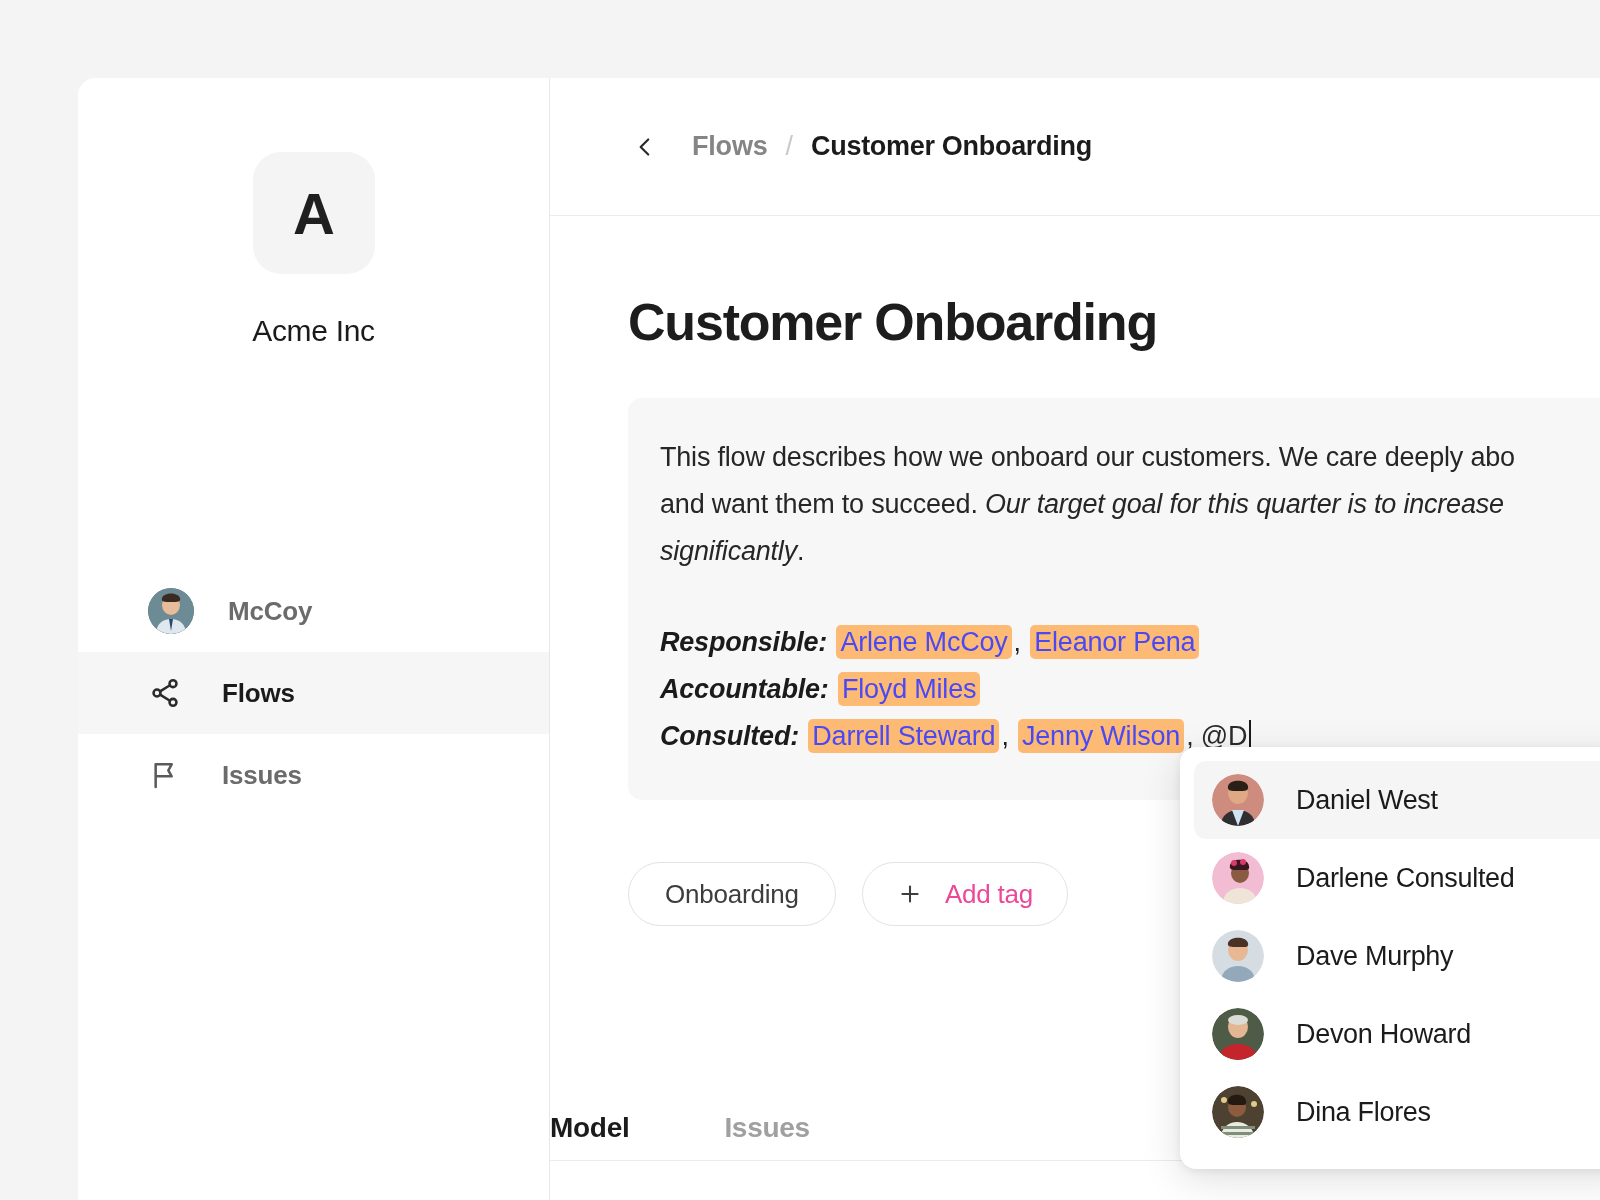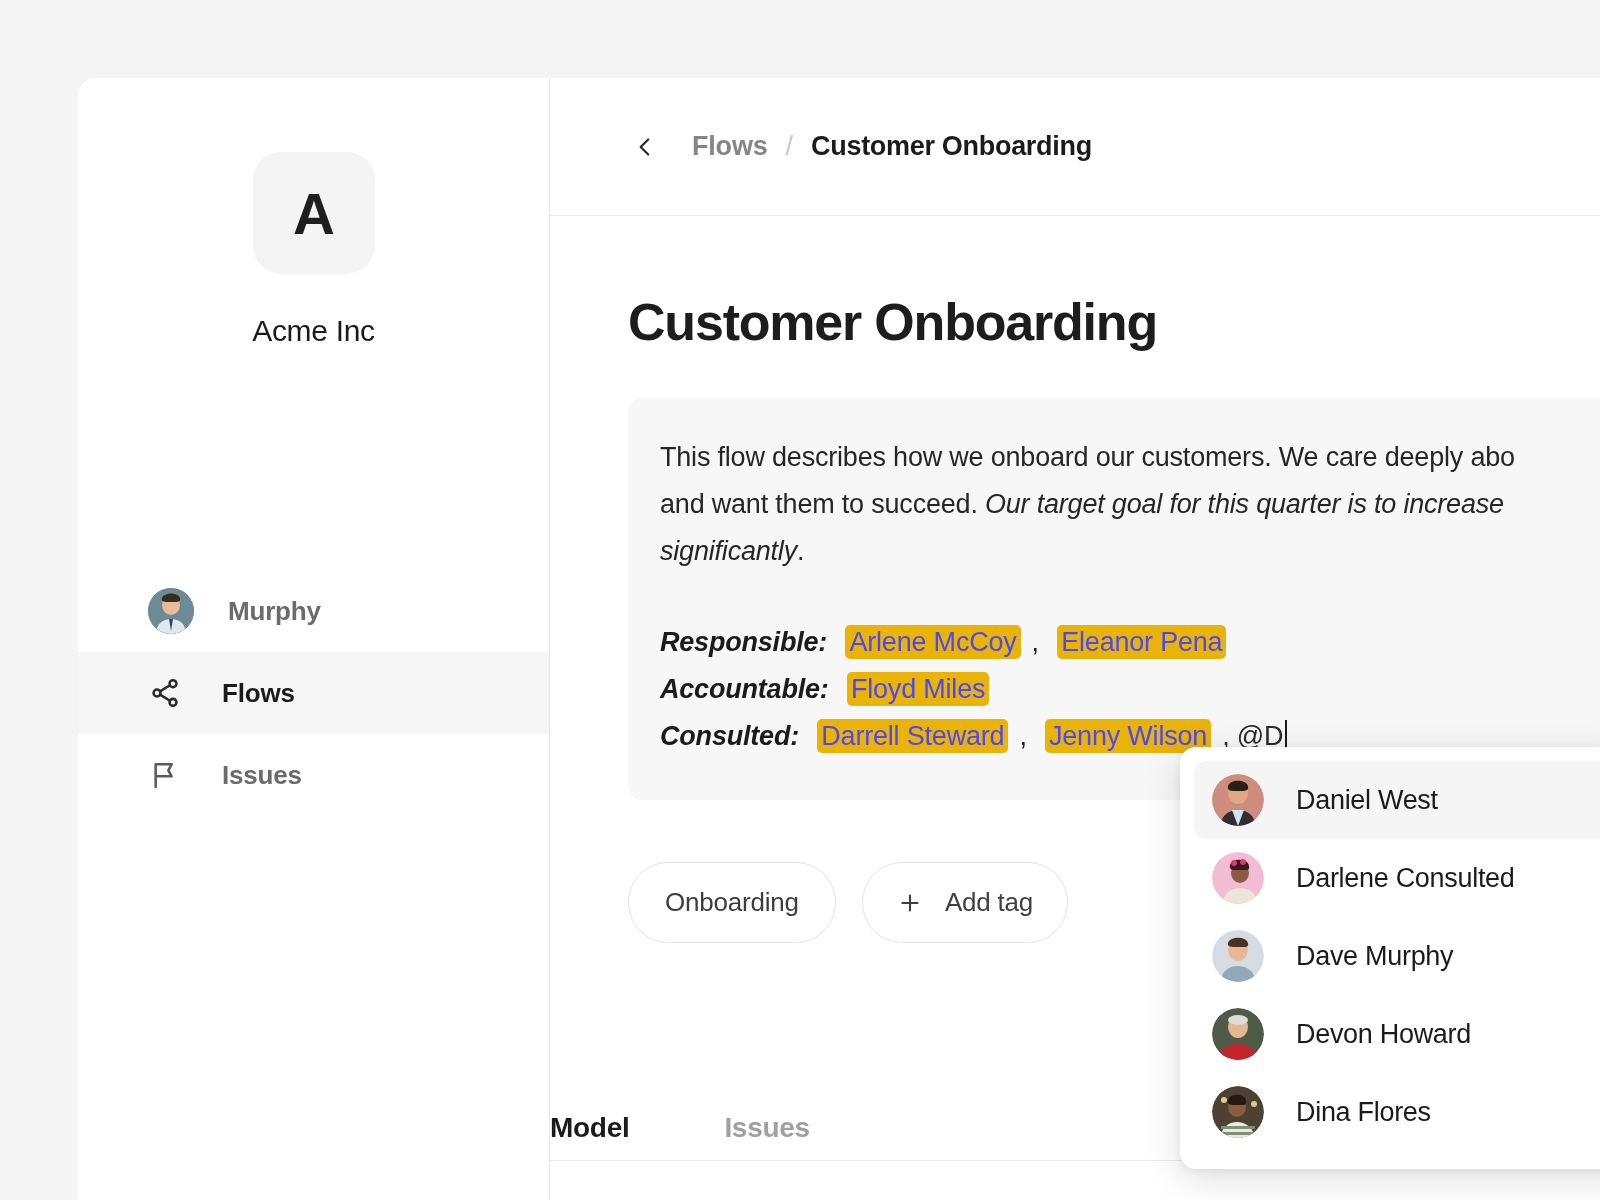--- a/index.html
+++ b/index.html
@@ -92,36 +92,36 @@
     font-size:27px; line-height:47px; color:#262626; letter-spacing:-0.2px;
     white-space:nowrap;
   }
   .desc-p em{ font-style:italic; }
   .raci{ margin-top:44px; }
   .raci-line{
     font-size:27px; line-height:47px; color:#1f1f1f; letter-spacing:-0.2px; white-space:nowrap;
   }
   .raci-label{ font-weight:700; color:#1b1b1b;font-style:italic; }
   .mention{
-    color:#4b48f5; background:#eab308; border-radius:5px;
-    padding:2px 4px; margin:0 11px;
+    color:#4b48f5; background:#fdba74; border-radius:5px;
+    padding:2px 4px; margin:0 2px;
   }
   .typing{ color:#2b2b2b; }
   .caret{
     display:inline-block; width:2px; height:30px; background:#1b1b1b;
     vertical-align:-5px; margin-left:2px;
   }
 
   .tags-row{ margin-top:62px; display:flex; gap:26px; }
   .tag-pill{
-    height:81px; padding:0 36px; border:1px solid #e3e3e3; border-radius:40px;
+    height:64px; padding:0 36px; border:1px solid #e3e3e3; border-radius:40px;
     display:flex; align-items:center; justify-content:center;
     font-size:26px; color:#3d3d3d; background:#fff; cursor:pointer; letter-spacing:-0.2px;
   }
-  .tag-pill.add{ padding:15px 34px; gap:22px; color:#404040; }
+  .tag-pill.add{ padding:15px 34px; gap:22px; color:#ec4899; }
   .plus-ico{ width:26px; height:26px; display:flex; align-items:center; justify-content:center; }
 
   .tabs-sep{ position:absolute; left:472px; top:1082px; width:1128px; height:1px; background:#ececec; }
   .tabs{
     position:absolute; left:550px; top:1112px; display:flex; gap:95px;
   }
   .tab{ font-size:28px; color:#a0a0a0; font-weight:600; cursor:pointer; letter-spacing:-0.3px; }
   .tab.active{ color:#1b1b1b; font-weight:700; }
 
   
@@ -169,21 +169,21 @@
                 </defs>
               <g clip-path="url(#cA)">
                 <rect width="46" height="46" fill="#6d8b95"></rect>
                 <ellipse cx="23" cy="17" rx="9" ry="10" fill="#e8bb9a"></ellipse>
                 <path d="M8 46c0-10 7-15 15-15s15 5 15 15z" fill="#dfe7ef"></path>
                 <path d="M21 31h4l-2 12z" fill="#2b4a73"></path>
                 <path d="M14 10c2-6 16-6 18 0 1 4-2 4-9 4s-10 0-9-4z" fill="#3a2a22"></path>
               </g>
             </svg>
           </div>
-          <div class="nav-label">Murphy</div>
+          <div class="nav-label">McCoy</div>
         </div>
 
         <div class="nav-item active">
           <div class="nav-ico">
             <svg width="32" height="32" viewBox="0 0 24 24" fill="none" stroke="#2b2b2b" stroke-width="1.9" stroke-linecap="round" stroke-linejoin="round">
               <circle cx="18" cy="5" r="2.6"></circle>
                 <circle cx="6" cy="12" r="2.6"></circle>
                 <circle cx="18" cy="19" r="2.6"></circle>
               <line x1="8.3" y1="10.8" x2="15.7" y2="6.2"></line>
                 <line x1="8.3" y1="13.2" x2="15.7" y2="17.8"></line>

